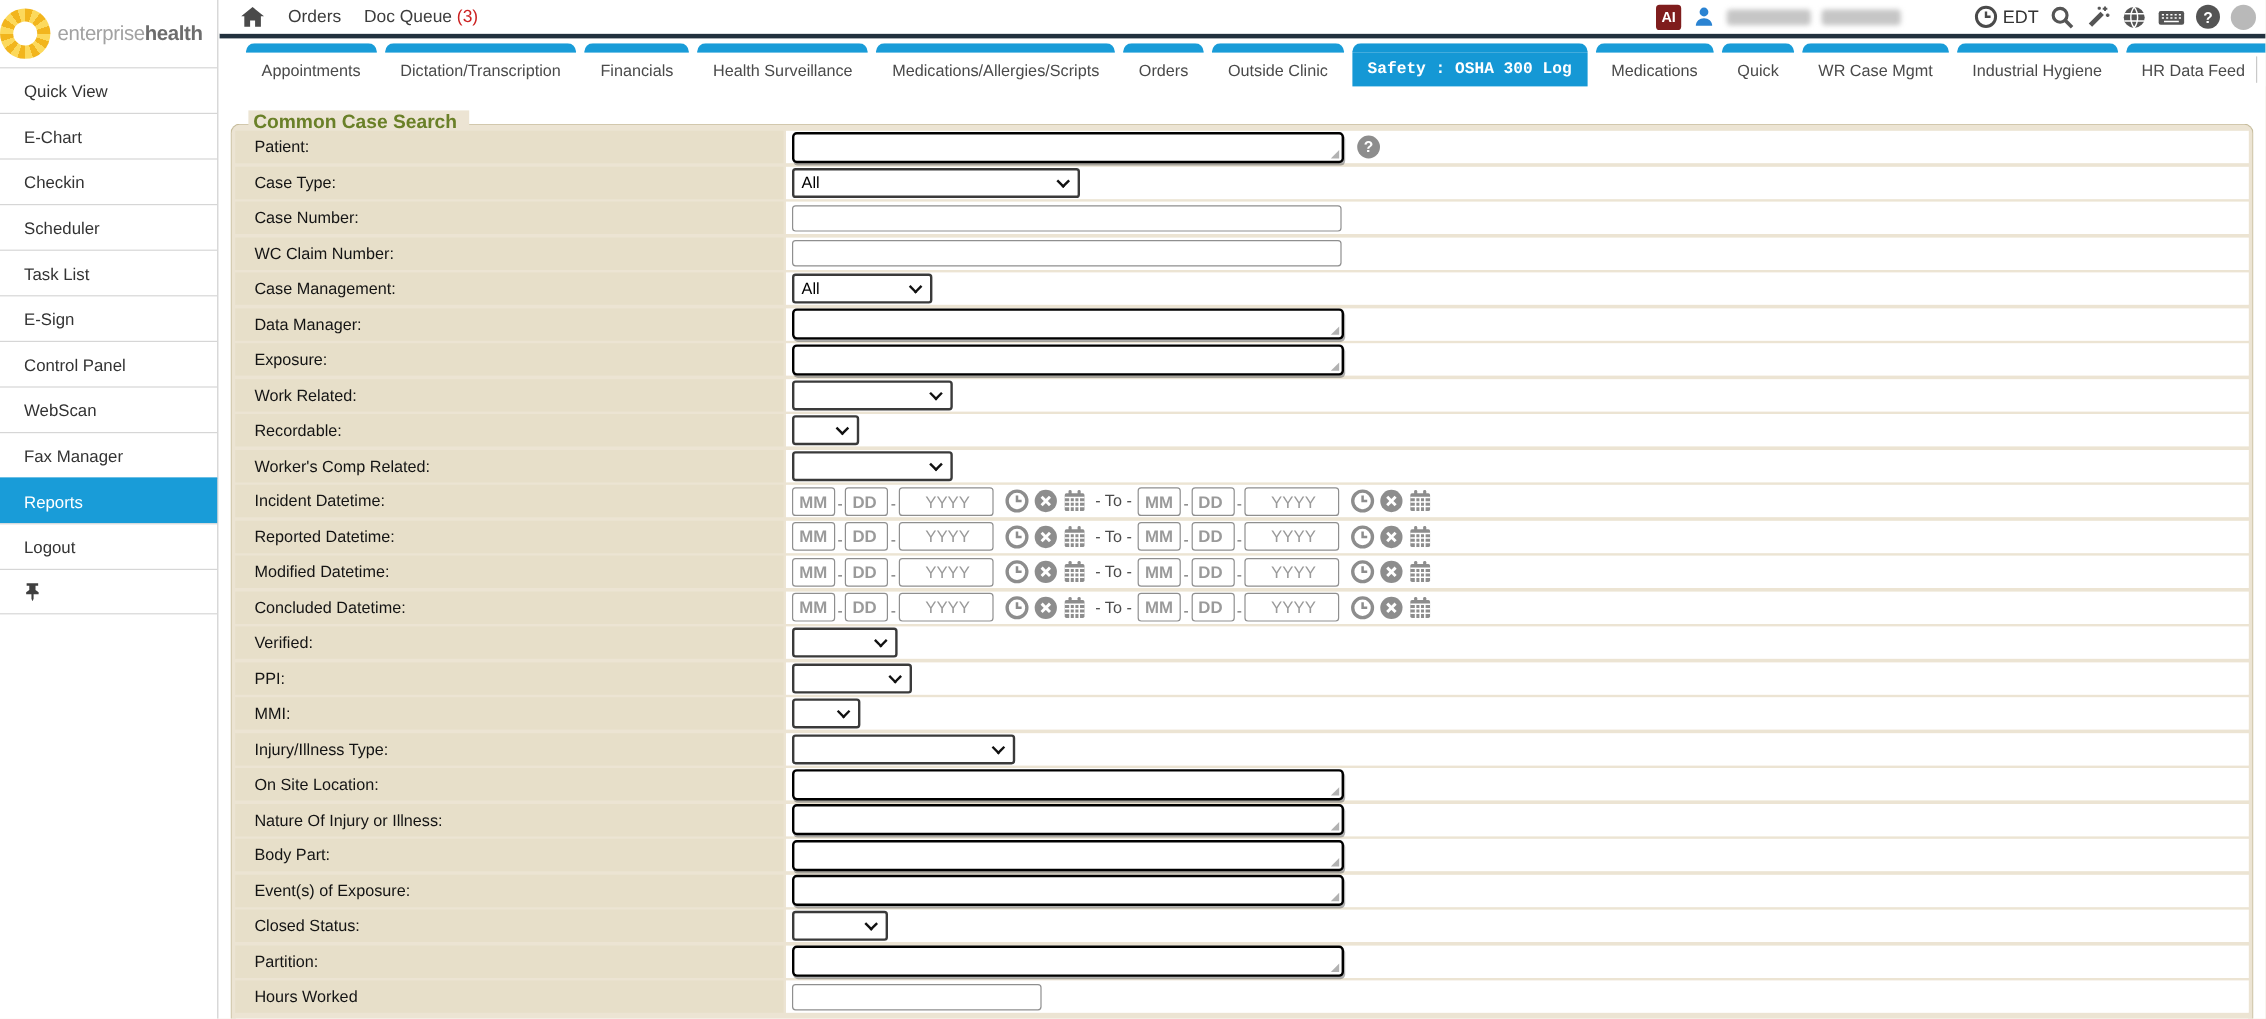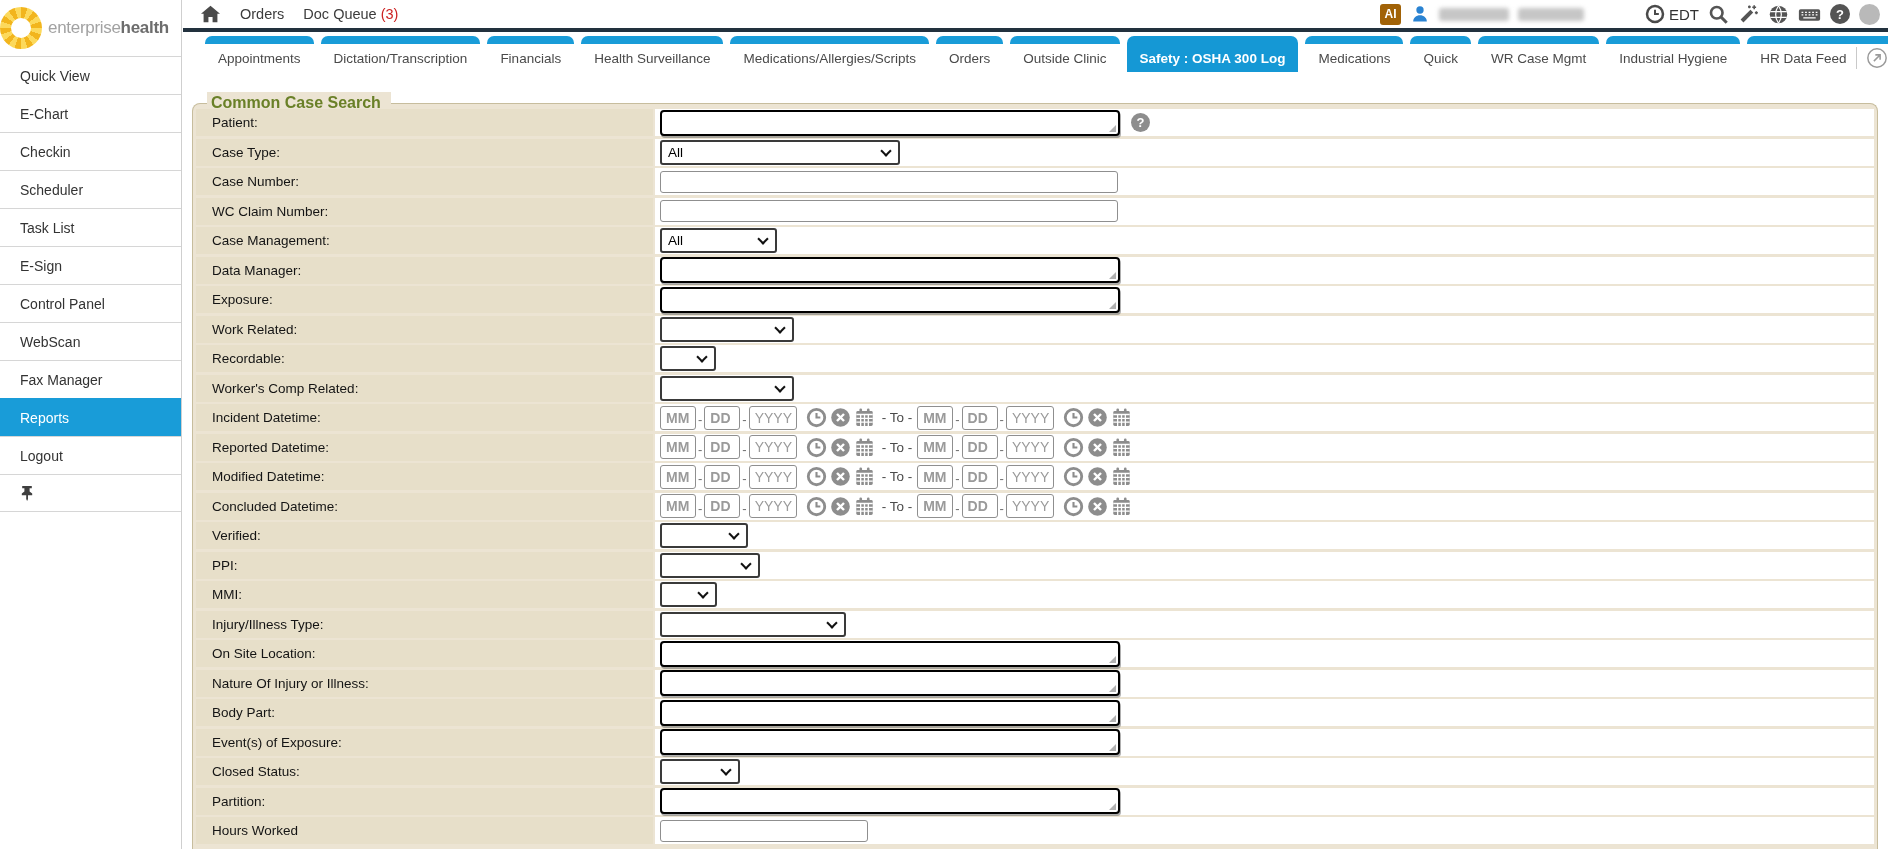--- a/index.html
+++ b/index.html
@@ -23,40 +23,40 @@
   .side-item.pin-row{border-bottom:1px solid #d6d6d6;}
 
   
   .topbar{position:absolute;left:183px;top:0;width:1705px;height:28px;background:#fff;
           display:flex;align-items:center;z-index:4;}
   .topbar-underline{position:absolute;left:183px;top:28px;width:1705px;height:4px;background:#22313e;}
   .home{margin-left:17px;display:flex;align-items:center;cursor:pointer;}
   .nav-link{margin-left:19px;font-size:14.5px;color:#3c3c3c;cursor:pointer;white-space:nowrap;}
   .nav-count{color:#cc2222;}
   .top-right{margin-left:auto;display:flex;align-items:center;gap:9px;padding-right:8px;}
-  .ai-badge{width:21px;height:21px;background:#a16207;color:#fff;font-weight:bold;font-size:12px;
+  .ai-badge{width:21px;height:21px;background:#7f1d1d;color:#fff;font-weight:bold;font-size:12px;
             display:flex;align-items:center;justify-content:center;border-radius:3px;}
   .blur-pill{height:13px;border-radius:3px;background:#c6c6c6;filter:blur(2px);}
   .edt{display:flex;align-items:center;gap:4px;font-size:15px;color:#333;margin-left:52px;}
   .tb-icon{display:flex;align-items:center;cursor:pointer;}
   .help-top{width:20px;height:20px;border-radius:50%;background:#545454;color:#fff;font-weight:bold;
             font-size:13px;display:flex;align-items:center;justify-content:center;}
   .avatar-dot{width:21px;height:21px;border-radius:50%;background:#b9b9b9;}
 
   
   .tabstrip{position:absolute;left:183px;top:36px;width:1705px;height:40px;display:flex;gap:7px;
             padding-left:22px;overflow:hidden;z-index:3;}
   .tab{flex:0 0 auto;position:relative;border-radius:7px 7px 0 0;cursor:pointer;}
   .tab-cap{height:8px;background:#199cd8;border-radius:7px 7px 0 0;}
   .tab-body{height:28px;display:flex;align-items:center;padding:0 13px;font-size:13.5px;
             color:#4a4a4a;background:#fff;white-space:nowrap;}
   .tab:not(.active)::after{content:'';position:absolute;right:1px;bottom:-4px;width:0;height:0;
             border-left:5px solid transparent;border-top:4px solid #a9a9a9;}
   .tab.active .tab-cap{background:#1598d5;}
-  .tab.active .tab-body{background:#1598d5;color:#fff;font-weight:bold;}
+  .tab.active .tab-body{background:#1598d5;color:#fff;font-weight:bold;font-family:Liberation Mono, monospace;}
   .tab-div{width:1px;height:22px;background:#c9c9c9;margin:0 9px;}
   .ext-icon{display:flex;align-items:center;}
 
   
   .panel{position:absolute;left:192px;top:103px;width:1686px;height:746px;background:#ece4d3;
          border:1px solid #c7bd9d;border-bottom:none;border-radius:8px 8px 0 0;z-index:2;}
   .legend{position:absolute;top:-12px;left:14px;background:#ece4d3;padding:0 10px 0 4px;
           font-size:16px;font-weight:bold;color:#6a8028;line-height:22px;}
   .rows{position:absolute;top:5px;left:3px;right:3px;display:flex;flex-direction:column;gap:2.5px;}
   .frow{display:flex;gap:2px;height:27px;flex:0 0 auto;}
@@ -78,21 +78,21 @@
   .sel .chev{position:absolute;right:8px;top:5px;width:8px;height:8px;
        border-right:2.5px solid #111;border-bottom:2.5px solid #111;transform:rotate(45deg);}
   .help-badge{width:19px;height:19px;border-radius:50%;background:#8d8d8d;color:#fff;
        font-weight:bold;font-size:13px;display:flex;align-items:center;justify-content:center;
        margin-left:11px;cursor:pointer;flex:0 0 auto;}
 
   .dt-group{display:flex;align-items:center;gap:4px;}
   .dt-input{height:24px;border:1px solid #8f8f8f;border-radius:3px;padding-left:5px;font-size:14px;
        color:#333;font-family:"Liberation Sans",sans-serif;outline:none;}
   .dt-input::placeholder{color:#9a9a9a;opacity:1;}
-  .dt-mm{width:36px;font-weight:bold;} .dt-yy{width:48px;}
+  .dt-mm{width:36px;font-weight:bold;} .dt-yy{width:79px;text-align:center;}
   .dash{color:#6f6f6f;font-size:13px;margin:4px -2px 0 -2px;}
   .dt-sep{color:#4a4a4a;font-size:13.5px;margin:0 5px;white-space:nowrap;}
   .dt-icons{display:flex;align-items:center;gap:3px;margin-left:5px;margin-right:2px;}
   .dt-icons .tb-icon{cursor:pointer;}
 </style>
 </head>
 <body>
 
 <div class="sidebar">
   <div class="logo">

